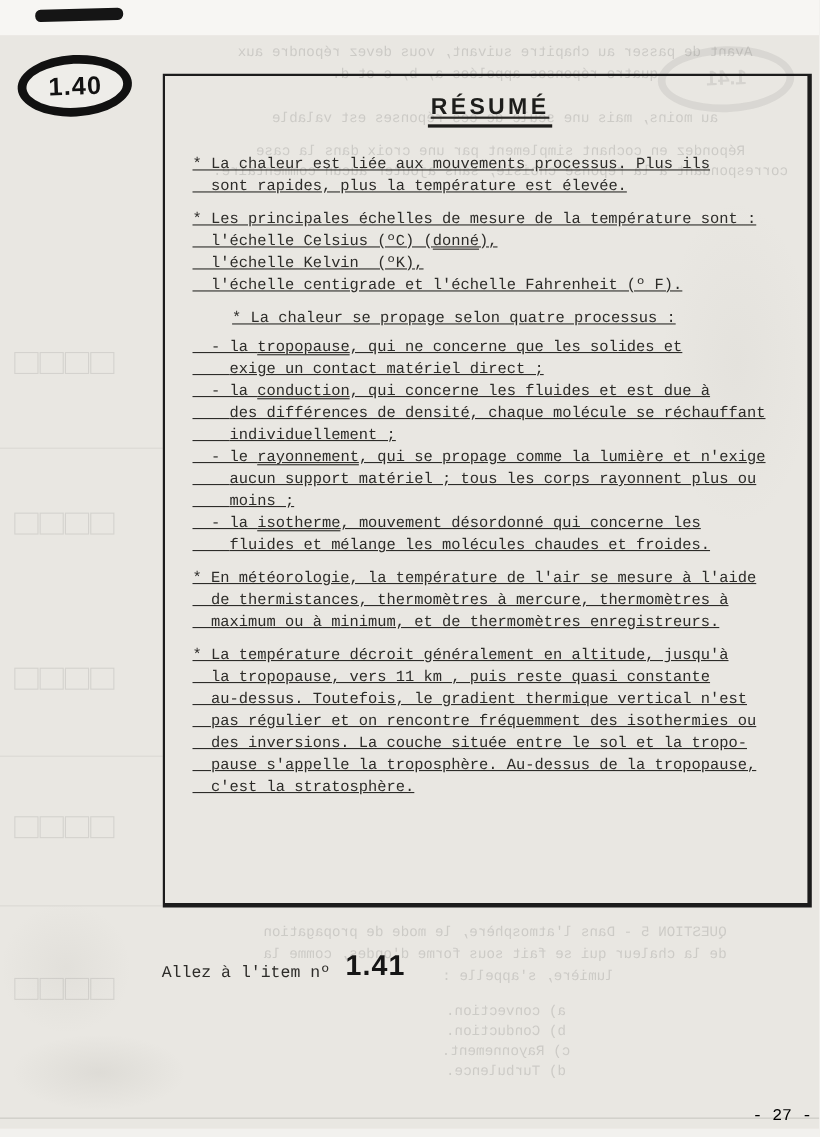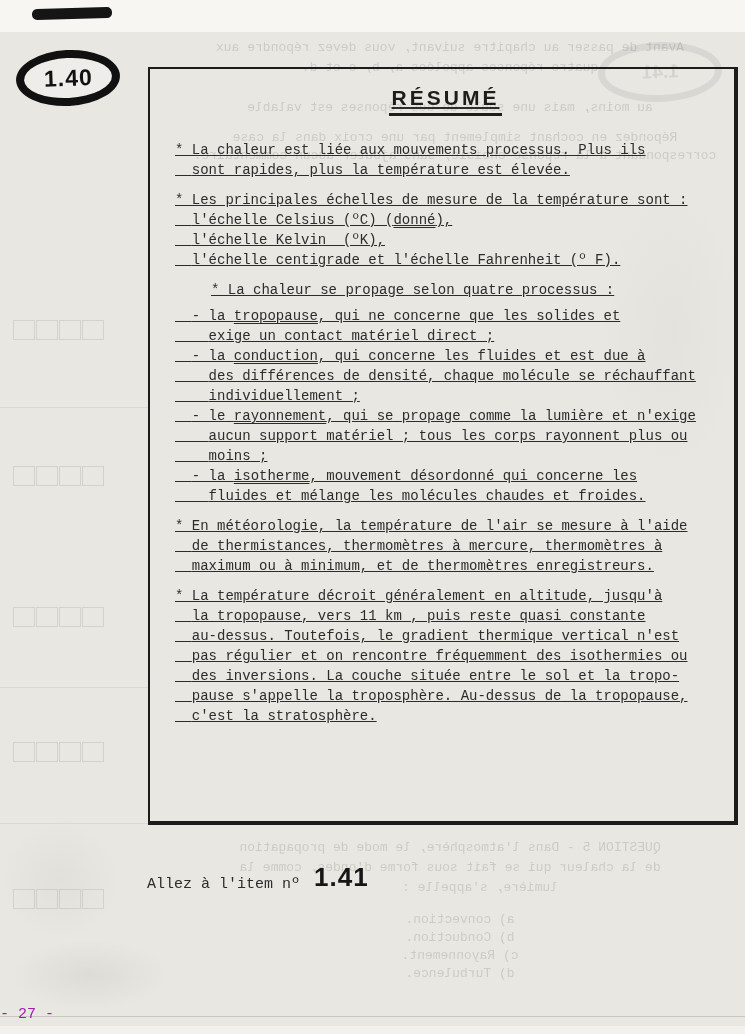--- a/index.html
+++ b/index.html
@@ -57,22 +57,22 @@
   
   .footer-goto {
     position:absolute; left:147px; top:862px; font-size:15px; color:#2d2c29;
     display:flex; align-items:flex-end;
   }
   .footer-goto .target {
     font-family:"Liberation Sans", sans-serif; font-weight:bold;
     font-size:26px; color:#161616; margin-left:14px; letter-spacing:1px;
   }
   .page-number {
-    position:absolute; left:0; top:1006px; width:738px; text-align:left;
-    font-size:15px; color:#a21caf;
+    position:absolute; left:0; top:1006px; width:738px; text-align:right;
+    font-size:15px; color:#000000;
   }
   .footer-rule { position:absolute; left:0; top:1016px; width:745px; height:1px; background:rgba(60,58,52,0.18); }
 
   
   .bleed-line {
     position:absolute; transform:scaleX(-1); filter:blur(0.4px);
     color:rgba(55,55,55,0.16); font-size:13px; white-space:pre; text-align:center;
   }
   .bleed-oval {
     position:absolute; left:598px; top:42px; width:110px; height:46px;

